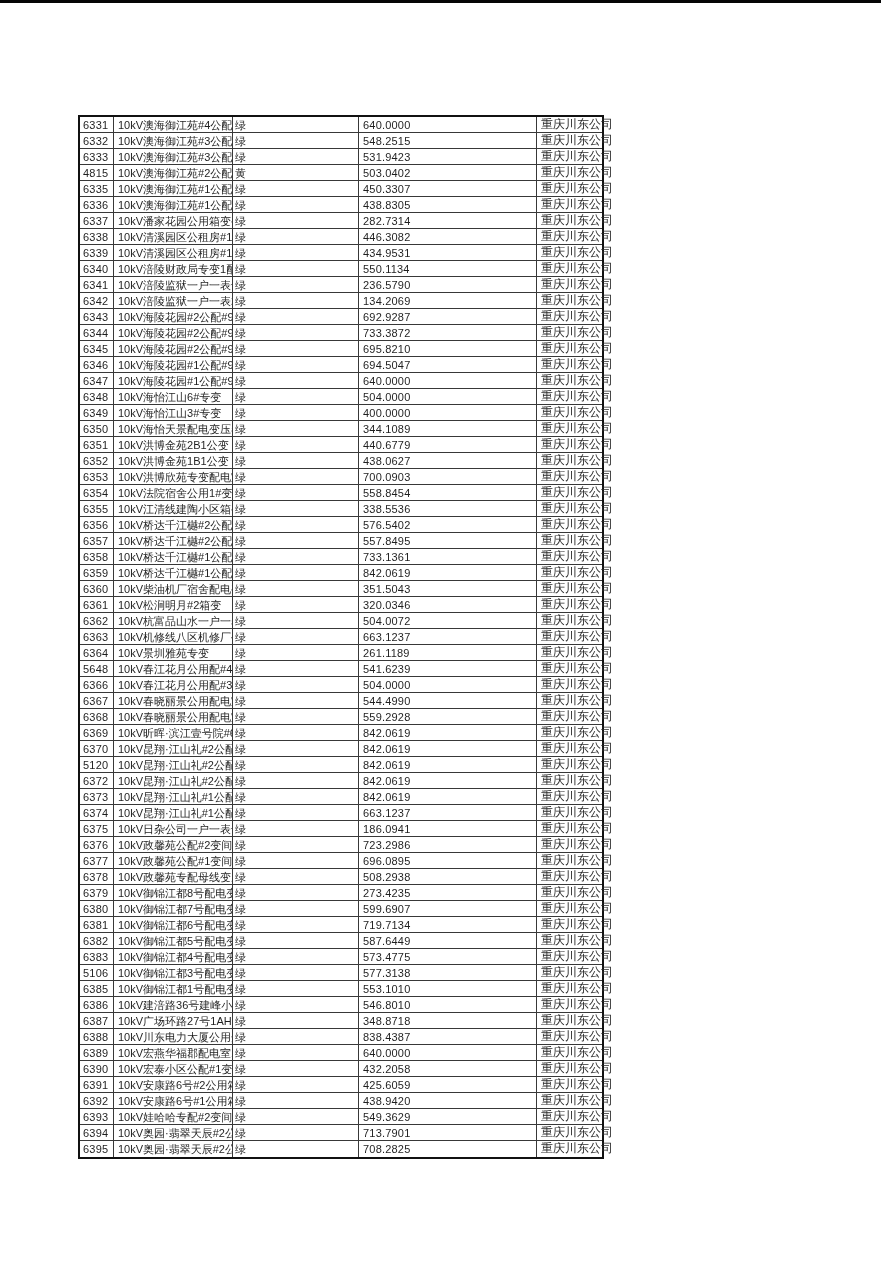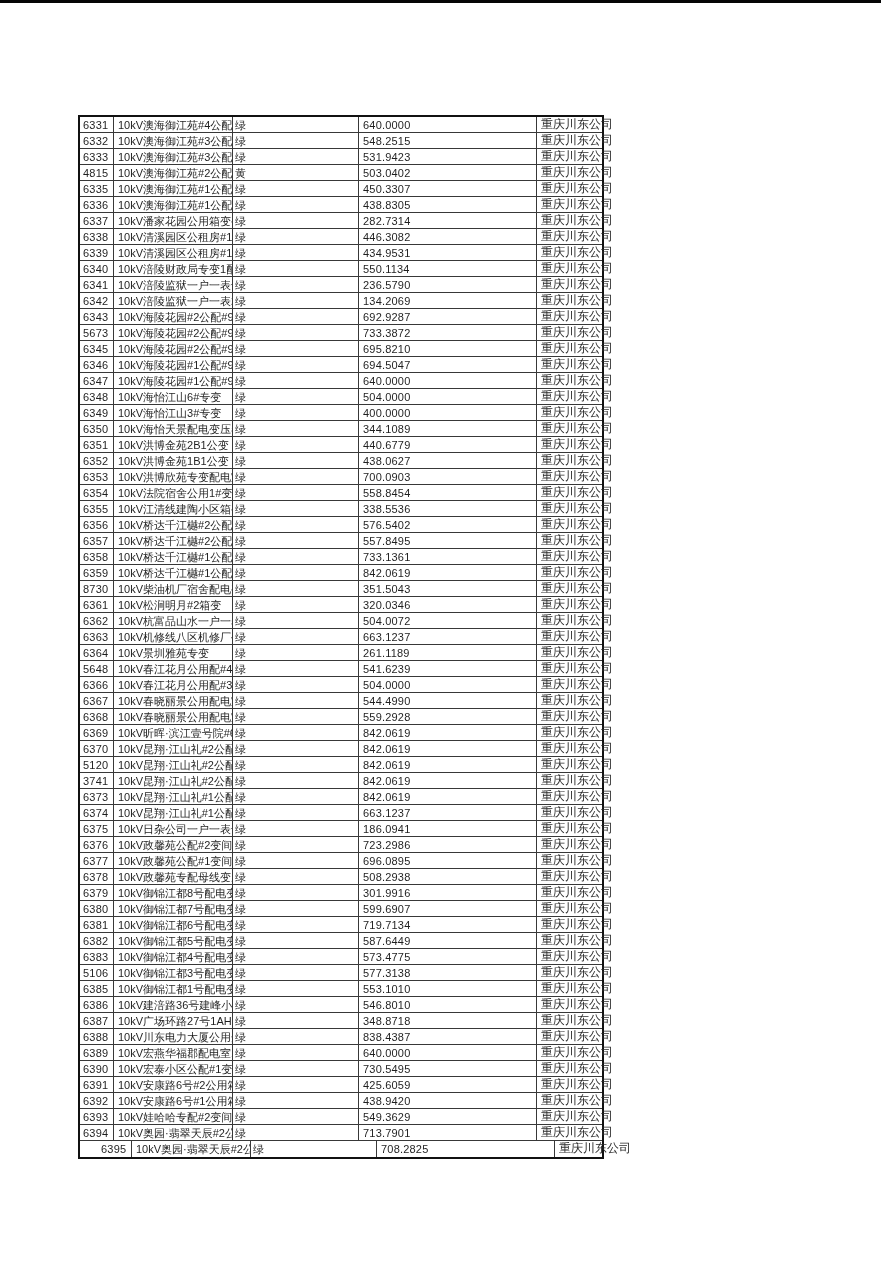--- a/index.html
+++ b/index.html
@@ -27,21 +27,21 @@
     width: 526px;
     border: 2px solid #111111;
     background: #ffffff;
     margin-top: 8px;
   }
   .tr {
     display: flex;
     height: 16px;
     border-bottom: 1px solid #383838;
   }
-  .tr:last-child { border-bottom: none; padding-left: 18px; }
+  .tr:last-child { border-bottom: none; }
   .td {
     height: 100%;
     overflow: hidden;
     white-space: nowrap;
     border-right: 1px solid #383838;
     font-size: 11px;
     line-height: 14px;
     color: #1f1f1f;
     flex: 0 0 auto;
   }
@@ -164,21 +164,21 @@
 
   <div class="tr">
     <div class="td c-id">6343</div>
     <div class="td c-name">10kV海陵花园#2公配#900</div>
     <div class="td c-status">绿</div>
     <div class="td c-value">692.9287</div>
     <div class="td c-company">重庆川东公司</div>
   </div>
 
   <div class="tr">
-    <div class="td c-id">5673</div>
+    <div class="td c-id">6344</div>
     <div class="td c-name">10kV海陵花园#2公配#900</div>
     <div class="td c-status">绿</div>
     <div class="td c-value">733.3872</div>
     <div class="td c-company">重庆川东公司</div>
   </div>
 
   <div class="tr">
     <div class="td c-id">6345</div>
     <div class="td c-name">10kV海陵花园#2公配#900</div>
     <div class="td c-status">绿</div>
@@ -292,21 +292,21 @@
 
   <div class="tr">
     <div class="td c-id">6359</div>
     <div class="td c-name">10kV桥达千江樾#1公配1#</div>
     <div class="td c-status">绿</div>
     <div class="td c-value">842.0619</div>
     <div class="td c-company">重庆川东公司</div>
   </div>
 
   <div class="tr">
-    <div class="td c-id">8730</div>
+    <div class="td c-id">6360</div>
     <div class="td c-name">10kV柴油机厂宿舍配电变压</div>
     <div class="td c-status">绿</div>
     <div class="td c-value">351.5043</div>
     <div class="td c-company">重庆川东公司</div>
   </div>
 
   <div class="tr">
     <div class="td c-id">6361</div>
     <div class="td c-name">10kV松涧明月#2箱变</div>
     <div class="td c-status">绿</div>
@@ -388,21 +388,21 @@
 
   <div class="tr">
     <div class="td c-id">5120</div>
     <div class="td c-name">10kV昆翔·江山礼#2公配#4</div>
     <div class="td c-status">绿</div>
     <div class="td c-value">842.0619</div>
     <div class="td c-company">重庆川东公司</div>
   </div>
 
   <div class="tr">
-    <div class="td c-id">3741</div>
+    <div class="td c-id">6372</div>
     <div class="td c-name">10kV昆翔·江山礼#2公配#4</div>
     <div class="td c-status">绿</div>
     <div class="td c-value">842.0619</div>
     <div class="td c-company">重庆川东公司</div>
   </div>
 
   <div class="tr">
     <div class="td c-id">6373</div>
     <div class="td c-name">10kV昆翔·江山礼#1公配进</div>
     <div class="td c-status">绿</div>
@@ -447,21 +447,21 @@
     <div class="td c-name">10kV政馨苑专配母线变压器</div>
     <div class="td c-status">绿</div>
     <div class="td c-value">508.2938</div>
     <div class="td c-company">重庆川东公司</div>
   </div>
 
   <div class="tr">
     <div class="td c-id">6379</div>
     <div class="td c-name">10kV御锦江都8号配电变压器</div>
     <div class="td c-status">绿</div>
-    <div class="td c-value">301.9916</div>
+    <div class="td c-value">273.4235</div>
     <div class="td c-company">重庆川东公司</div>
   </div>
 
   <div class="tr">
     <div class="td c-id">6380</div>
     <div class="td c-name">10kV御锦江都7号配电变压器</div>
     <div class="td c-status">绿</div>
     <div class="td c-value">599.6907</div>
     <div class="td c-company">重庆川东公司</div>
   </div>
@@ -535,21 +535,21 @@
     <div class="td c-name">10kV宏燕华福郡配电室1#变</div>
     <div class="td c-status">绿</div>
     <div class="td c-value">640.0000</div>
     <div class="td c-company">重庆川东公司</div>
   </div>
 
   <div class="tr">
     <div class="td c-id">6390</div>
     <div class="td c-name">10kV宏泰小区公配#1变</div>
     <div class="td c-status">绿</div>
-    <div class="td c-value">730.5495</div>
+    <div class="td c-value">432.2058</div>
     <div class="td c-company">重庆川东公司</div>
   </div>
 
   <div class="tr">
     <div class="td c-id">6391</div>
     <div class="td c-name">10kV安康路6号#2公用箱变</div>
     <div class="td c-status">绿</div>
     <div class="td c-value">425.6059</div>
     <div class="td c-company">重庆川东公司</div>
   </div>

